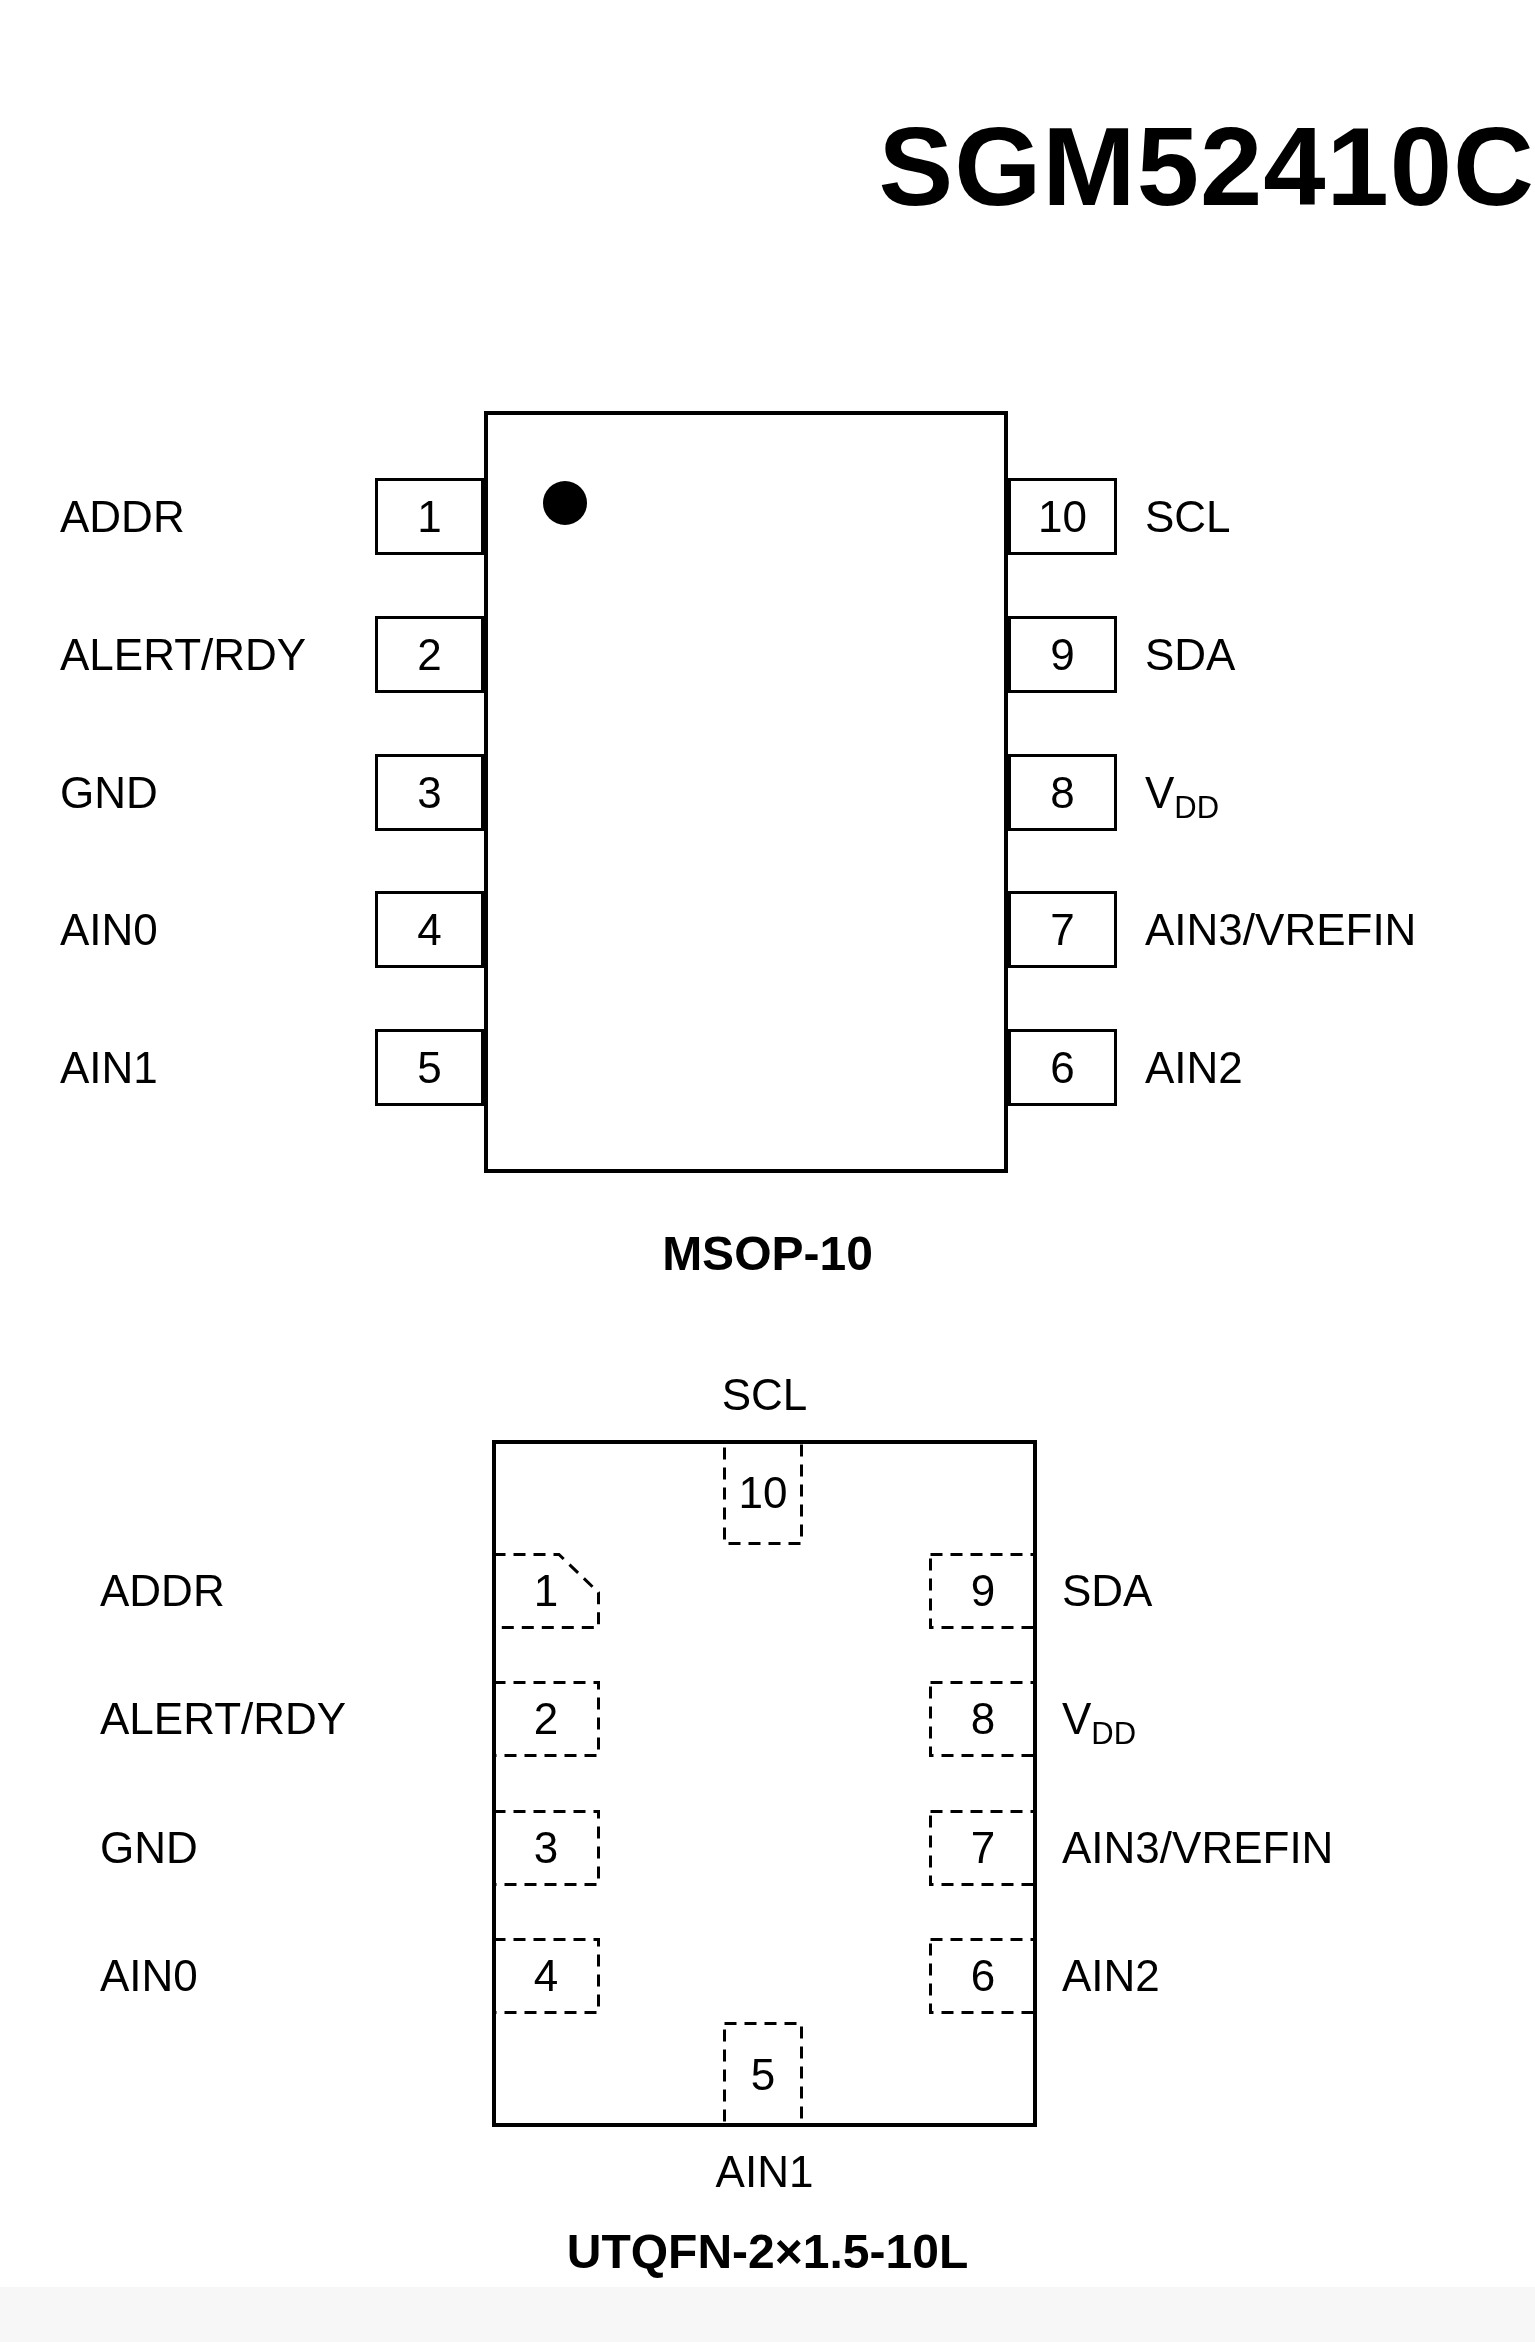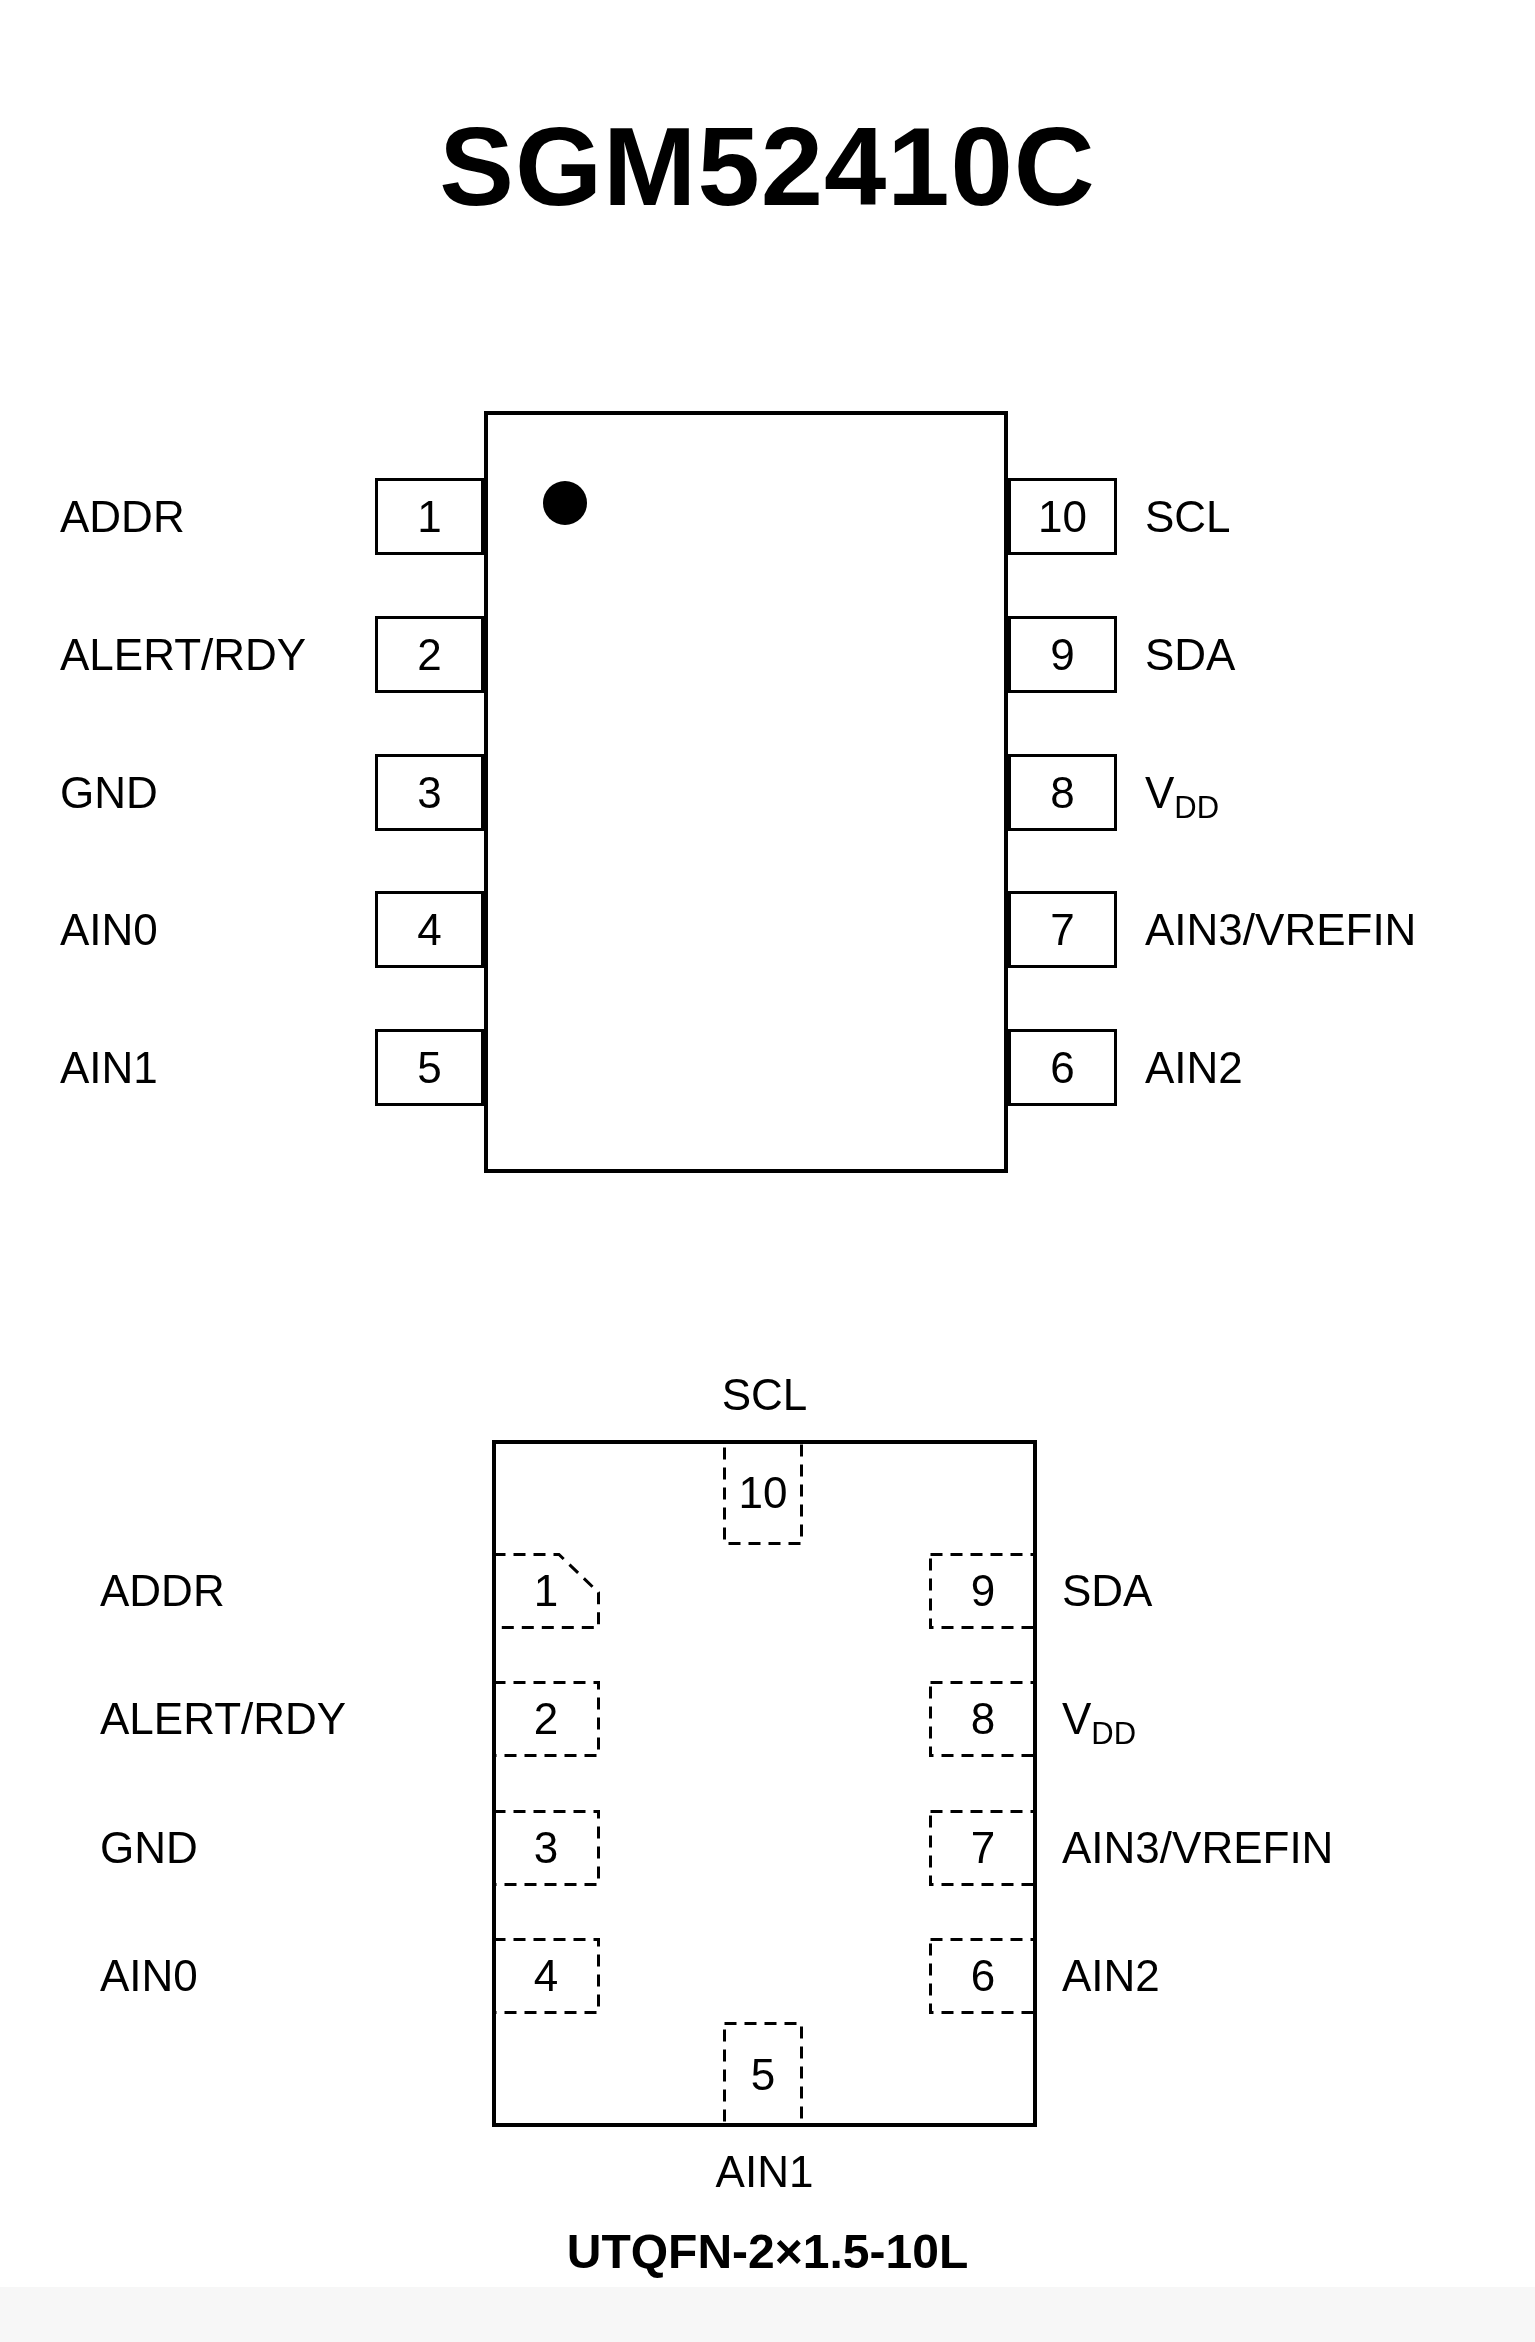--- a/index.html
+++ b/index.html
@@ -1,19 +1,19 @@
 <!DOCTYPE html>
 <html><head>
 <meta charset="utf-8">
 <style>
   html,body{margin:0;padding:0;background:#ffffff;}
   #page{position:relative;width:1535px;height:2342px;background:#ffffff;
         font-family:"Liberation Sans","DejaVu Sans",sans-serif;color:#000;overflow:hidden;}
   .abs{position:absolute;}
-  .title{left:0;top:108px;width:100%;text-align:center;font-size:112px;font-weight:bold;
+  .title{left:0;top:108px;width:100%;text-align:right;font-size:112px;font-weight:bold;
          line-height:1.05;letter-spacing:1px;z-index:2;}
   .caption{left:0;width:100%;text-align:center;font-size:48px;font-weight:bold;line-height:1.1;z-index:2;}
   .pkg-body{border:4px solid #000;background:transparent;box-sizing:border-box;z-index:3;}
   .dot{width:44px;height:44px;border-radius:50%;background:#000;z-index:4;}
   .pin-box-solid{border:3px solid #000;box-sizing:border-box;display:flex;align-items:center;
                  justify-content:center;font-size:44px;background:#fff;z-index:2;}
   .pin-num{display:flex;align-items:center;justify-content:center;font-size:44px;z-index:4;}
   .pin-label{font-size:44px;white-space:nowrap;z-index:2;}
   .pin-label.align-right{text-align:left;}
   .center-label{text-align:center;font-size:44px;line-height:1.1;z-index:2;}
@@ -22,20 +22,21 @@
 </style>
 </head>
 <body>
 
 <div id="page">
 
   <div class="abs title">SGM52410C</div>
 
   <div class="abs pkg-body" style="left:484px;top:411px;width:524px;height:762px;"></div>
   <div class="abs dot" style="left:543px;top:481px;"></div>
+  <div class="abs caption" style="top:1228px;">MSOP-10</div>
 
   <div class="abs center-label" style="left:492px;top:1371px;width:545px;">SCL</div>
   <div class="abs pkg-body" style="left:492px;top:1440px;width:545px;height:687px;"></div>
   <div class="abs center-label" style="left:492px;top:2148px;width:545px;">AIN1</div>
   <div class="abs caption" style="top:2226px;">UTQFN-2×1.5-10L</div>
 
   <div class="abs bottom-strip"></div>
 <div class="abs pin-box-solid" style="left:375px;top:478px;width:109px;height:77px;">
       <span>1</span>
     </div>

